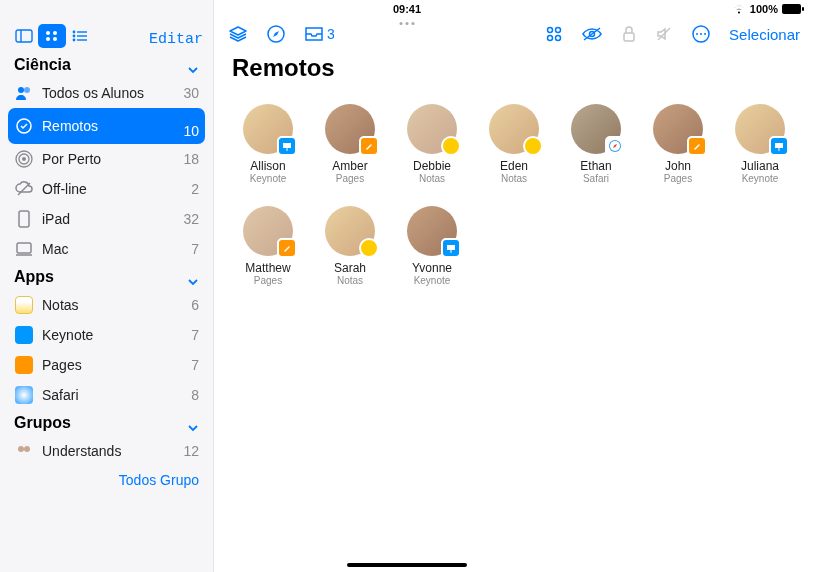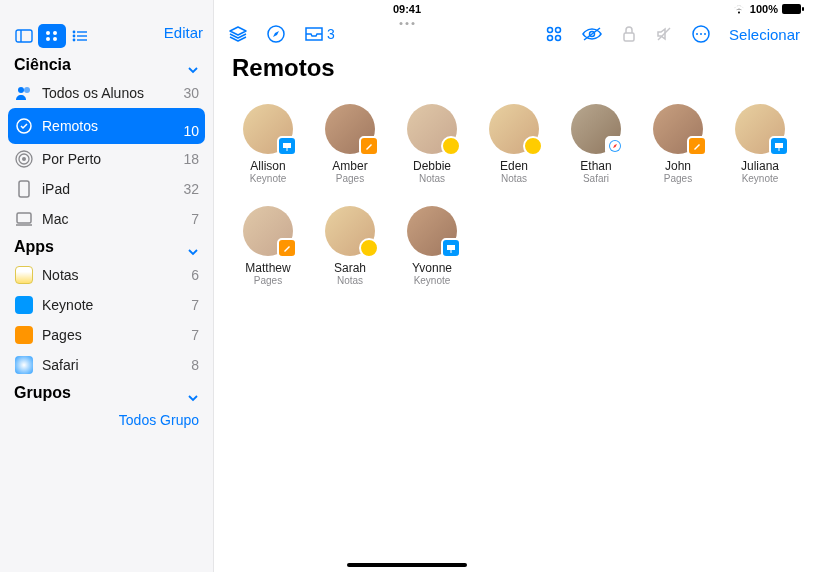--- a/index.html
+++ b/index.html
@@ -23,22 +23,23 @@
 .dots span { width: 3px; height: 3px; background: #aaa; border-radius: 50%; display: block; }
 .sidebar {
   width: 214px; height: 100%;
   background: #f6f6f8;
   border-right: 1px solid #e5e5e7;
   padding-top: 18px;
   display: flex; flex-direction: column;
   overflow-y: auto;
 }
 .sidebar-toolbar {
-  display: flex; align-items: flex-start; padding: 6px 10px 4px 10px;
+  display: flex; align-items: flex-end; padding: 6px 10px 4px 10px;
   gap: 12px;
+  font-family: Liberation Mono, monospace;
 }
 .segmented { display: flex; }
 .seg-btn {
   width: 28px; height: 24px; display: flex; align-items: center; justify-content: center;
   border-radius: 5px; color: #007aff;
 }
 .seg-btn.active { background: #007aff; color: #fff; }
 .edit-btn { margin-left: auto; color: #007aff; font-size: 15px; }
 .app-title { font-size: 24px; font-weight: 700; padding: 4px 14px 10px 14px; }
 .section-header {
@@ -197,20 +198,30 @@
             <circle cx="10" cy="10" r="5" fill="none" stroke="#8a8a8e" stroke-width="1.3"></circle>
             <circle cx="10" cy="10" r="8" fill="none" stroke="#8a8a8e" stroke-width="1.3"></circle>
           </svg>
         </span>
         <span>Por Perto</span>
         <span class="count">18</span>
       </div>
       <div class="list-item">
         <span class="icon">
           <svg width="20" height="20" viewBox="0 0 20 20">
+            <path d="M6 13a4 4 0 010-8 5 5 0 019 2 3 3 0 010 6H6z" fill="none" stroke="#8a8a8e" stroke-width="1.5"></path>
+            <line x1="4" y1="16" x2="16" y2="4" stroke="#8a8a8e" stroke-width="1.5"></line>
+          </svg>
+        </span>
+        <span>Off-line</span>
+        <span class="count">2</span>
+      </div>
+      <div class="list-item">
+        <span class="icon">
+          <svg width="20" height="20" viewBox="0 0 20 20">
             <rect x="5" y="2" width="10" height="16" rx="2" fill="none" stroke="#8a8a8e" stroke-width="1.5"></rect>
           </svg>
         </span>
         <span>iPad</span>
         <span class="count">32</span>
       </div>
       <div class="list-item">
         <span class="icon">
           <svg width="20" height="20" viewBox="0 0 20 20">
             <rect x="3" y="4" width="14" height="10" rx="1.5" fill="none" stroke="#8a8a8e" stroke-width="1.5"></rect>
@@ -256,20 +267,30 @@
         <span>Safari</span>
         <span class="count">8</span>
       </div>
       <div class="section-header">
         <span>Grupos</span>
         <span class="chev">
           <svg width="12" height="8" viewBox="0 0 12 8">
             <path d="M2 2l4 4 4-4" fill="none" stroke="currentColor" stroke-width="1.8"></path>
           </svg>
         </span>
+      </div>
+      <div class="list-item">
+        <span class="icon">
+          <svg width="20" height="20" viewBox="0 0 20 20">
+            <circle cx="7" cy="8" r="3" fill="#c8a890"></circle>
+            <circle cx="13" cy="8" r="3" fill="#c8a890"></circle>
+          </svg>
+        </span>
+        <span>Understands</span>
+        <span class="count">12</span>
       </div>
     </div>
   <div class="new-group">Todos Grupo</div>
 </div>
 
 <div class="main">
   <div class="main-toolbar">
     <span class="tb-icon">
       <svg width="20" height="18" viewBox="0 0 20 18">
           <path d="M10 2l8 4-8 4-8-4 8-4zm-8 7l8 4 8-4m-16 3l8 4 8-4" fill="none" stroke="currentColor" stroke-width="1.5" stroke-linejoin="round"></path>

